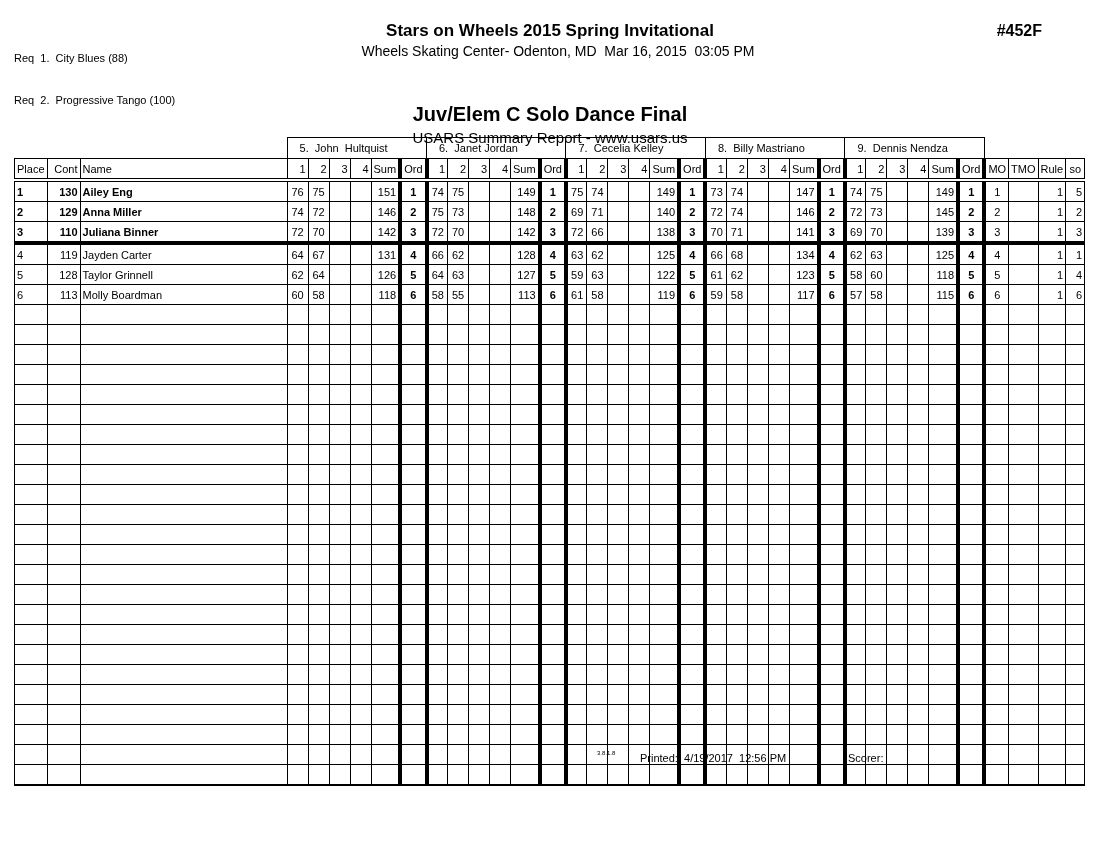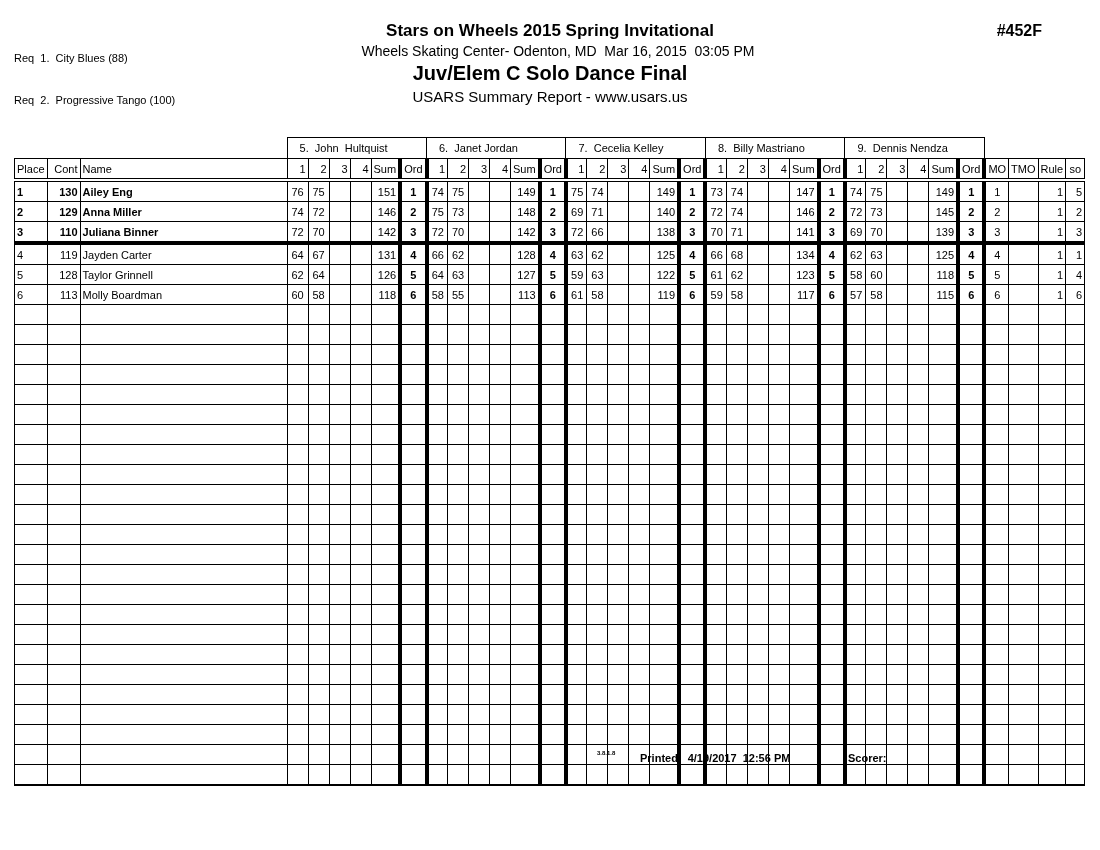--- a/index.html
+++ b/index.html
@@ -10,21 +10,21 @@
     overflow:hidden;
   }
   .pre { white-space:pre; }
 
   
   .req-block { position:absolute; left:14px; top:23px; font-size:11px; line-height:14px; }
   .event-code { position:absolute; right:58px; top:22px; font-size:16px; font-weight:bold; }
   .titles { position:absolute; left:0; right:0; top:20px; text-align:center; }
   .t1 { font-size:17px; font-weight:bold; line-height:21px; }
   .t2 { font-size:14px; line-height:20px;margin-left:16px; }
-  .t3 { font-size:20px; font-weight:bold; line-height:24px; }
+  .t3 { font-size:20px; font-weight:bold; line-height:24px;margin-top:41px; }
   .t4 { font-size:15px; line-height:24px; }
 
   
   table.grid { position:absolute; left:14px; top:137px; border-collapse:collapse; table-layout:fixed; }
   table.grid td {
     padding:0 2px; font-size:11px; height:19px;
     white-space:pre; overflow:hidden; vertical-align:middle;
   }
   tr.jrow td { height:20px;padding-left:12px; }
   tr.hrow td { height:19px; }
@@ -40,21 +40,21 @@
   .s   { text-align:center; }
   .sum { text-align:right; padding-right:2px; }
   .mo  { text-align:center; }
   .rule,.so { text-align:right; padding-right:5px; }
   td.hd.rule, td.hd.so, td.hd.mo { text-align:center; padding-right:2px; }
   tr.top3 td.p, tr.top3 td.cont, tr.top3 td.name { font-weight:bold; }
   tr.cutoff td { border-bottom:4px solid #000; }
   tr.lastrow td { border-bottom:2px solid #000; }
 
   
-  .footer { position:absolute; left:0; top:750px; width:925px; height:20px; font-size:11px;font-weight:bold; }
+  .footer { position:absolute; left:0; top:750px; width:925px; height:20px; font-size:11px; }
   .ver { position:absolute; left:597px; top:0; font-size:6px; }
   .printed { position:absolute; left:640px; top:2px; }
   .scorer { position:absolute; left:848px; top:2px; }
 </style>
 </head>
 <body>
 
 <div class="req-block pre">
   <div>Req  1.  City Blues (88)</div>
   <div>Req  2.  Progressive Tango (100)</div>

